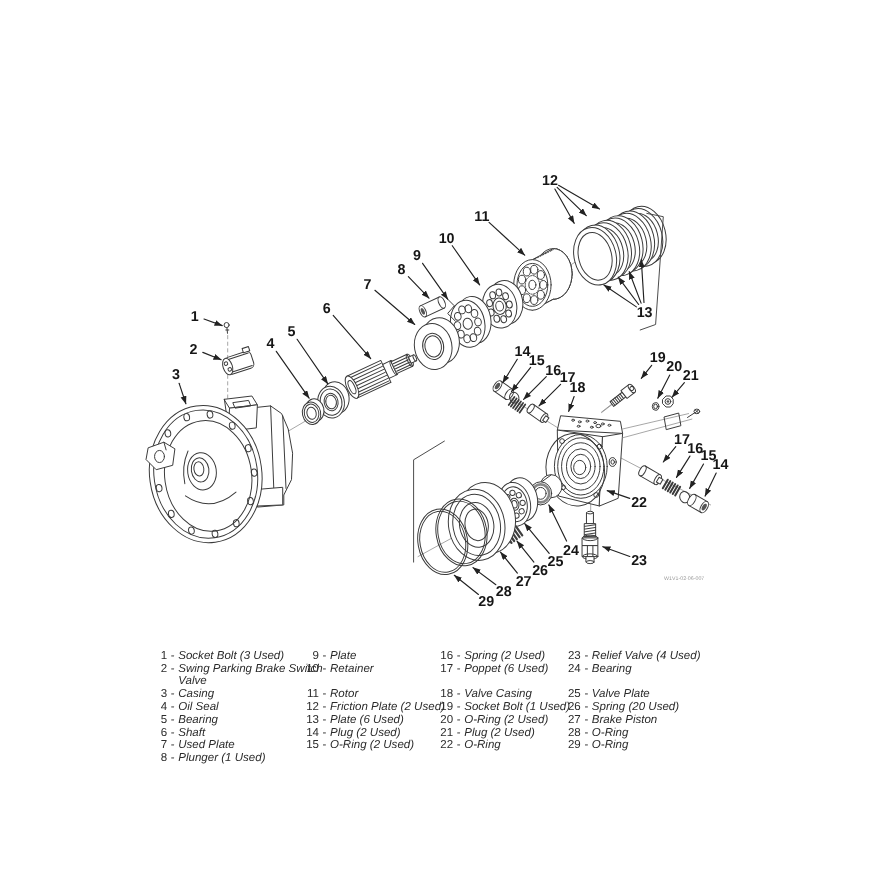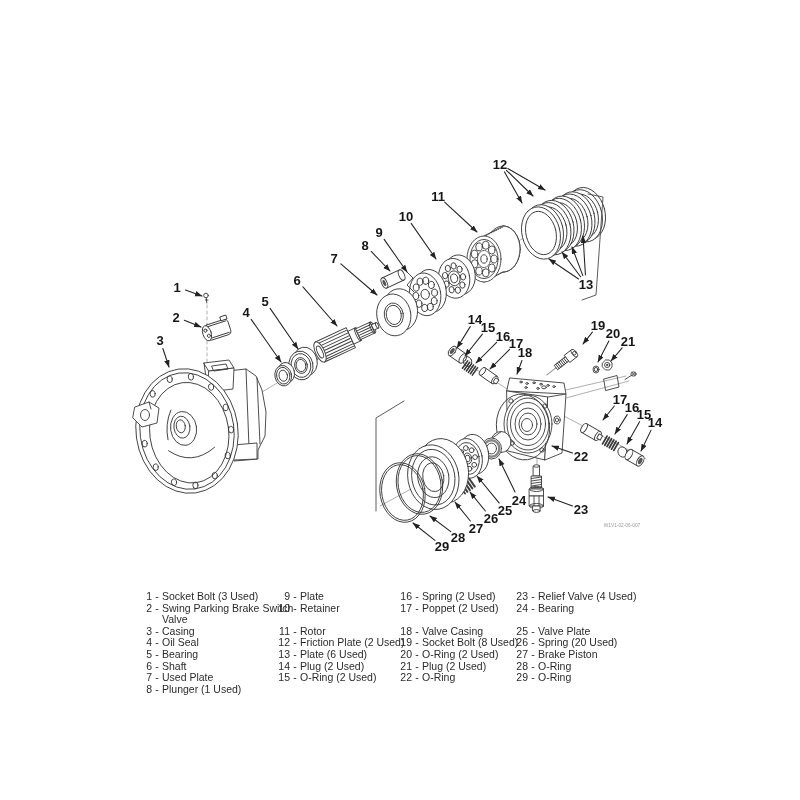--- a/index.html
+++ b/index.html
@@ -19,21 +19,21 @@
   .legend{position:absolute;top:591px;left:0;width:800px;color:#2b2b2b;
           font-size:10.5px;line-height:11.6px;}
   .lcol{position:absolute;top:0;}
   #legend-col-0{left:138px;width:142px;}
   #legend-col-1{left:276px;width:126px;}
   #legend-col-2{left:398px;width:122px;}
   #legend-col-3{left:514px;width:148px;}
   .lrow{display:flex;height:11.6px;white-space:nowrap;}
   .ln{width:14px;text-align:right;flex:none;}
   .ld{width:10px;text-align:center;flex:none;}
-  .lt{flex:1;}
+  .lt{flex:1;font-style:italic;}
 </style>
 </head>
 <body>
 
 <svg id="diagram-svg" width="800" height="800" viewBox="0 0 800 800" xmlns="http://www.w3.org/2000/svg">
   <defs>
     <marker id="arr" markerWidth="8" markerHeight="6" refX="6.6" refY="2.6" orient="auto">
       <path d="M0,0 L7,2.6 L0,5.2 Z" fill="#222222"></path>
     </marker>
   </defs>
@@ -664,36 +664,36 @@
     </div>
   <div class="lcol" id="legend-col-2">
       <div class="lrow">
         <span class="ln">16</span>
         <span class="ld">-</span>
         <span class="lt">Spring (2 Used)</span>
       </div>
       <div class="lrow">
         <span class="ln">17</span>
         <span class="ld">-</span>
-        <span class="lt">Poppet (2 Used)</span>
+        <span class="lt">Poppet (6 Used)</span>
       </div>
       <div class="lrow">
         <span class="ln"></span>
         <span class="ld"></span>
         <span class="lt"></span>
       </div>
       <div class="lrow">
         <span class="ln">18</span>
         <span class="ld">-</span>
         <span class="lt">Valve Casing</span>
       </div>
       <div class="lrow">
         <span class="ln">19</span>
         <span class="ld">-</span>
-        <span class="lt">Socket Bolt (8 Used)</span>
+        <span class="lt">Socket Bolt (1 Used)</span>
       </div>
       <div class="lrow">
         <span class="ln">20</span>
         <span class="ld">-</span>
         <span class="lt">O-Ring (2 Used)</span>
       </div>
       <div class="lrow">
         <span class="ln">21</span>
         <span class="ld">-</span>
         <span class="lt">Plug (2 Used)</span>

